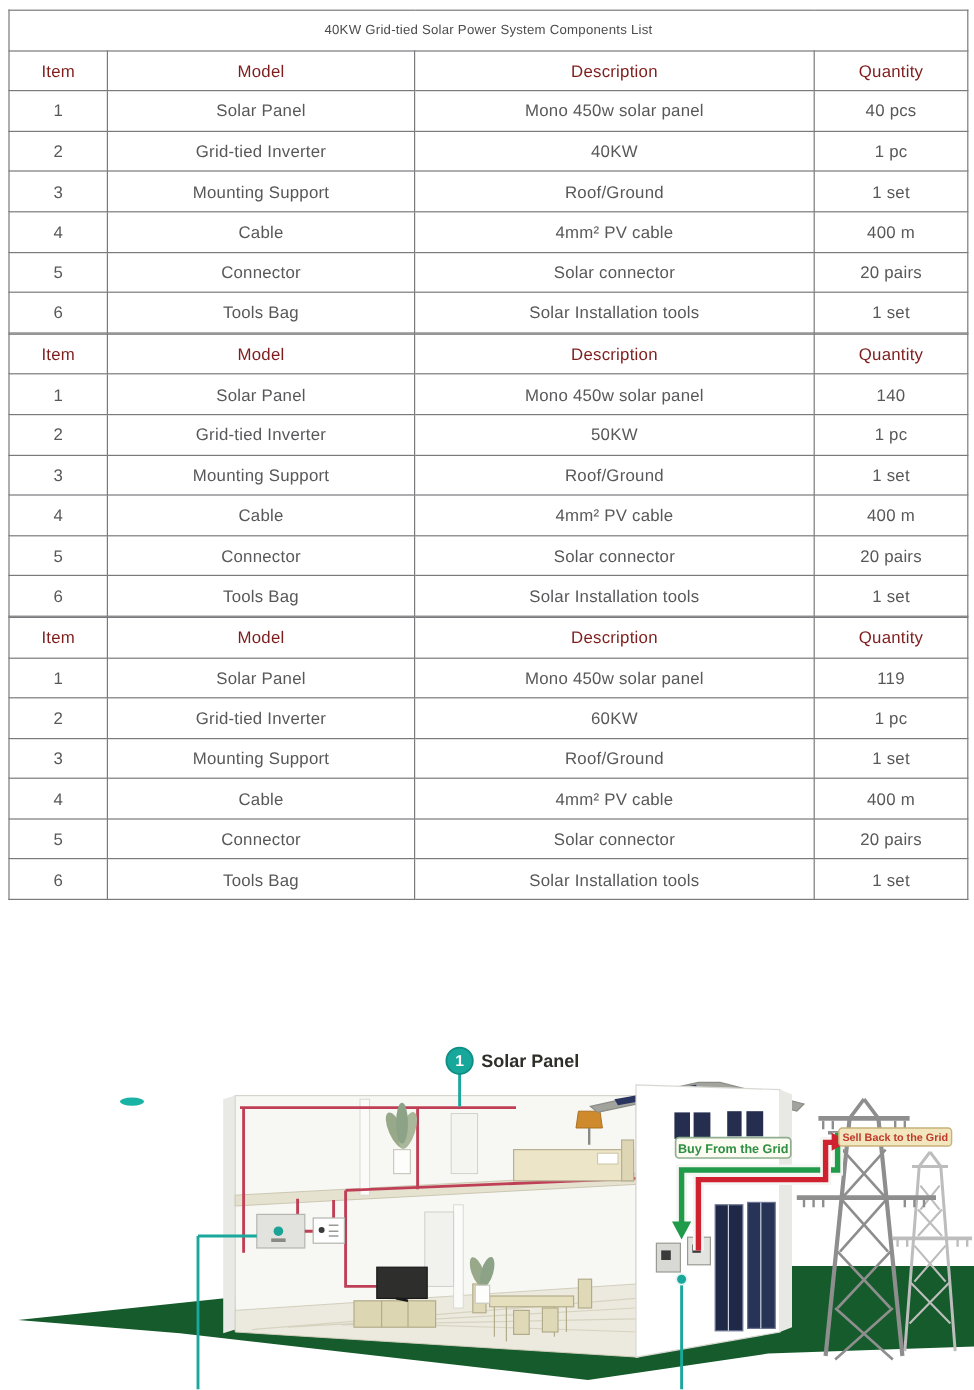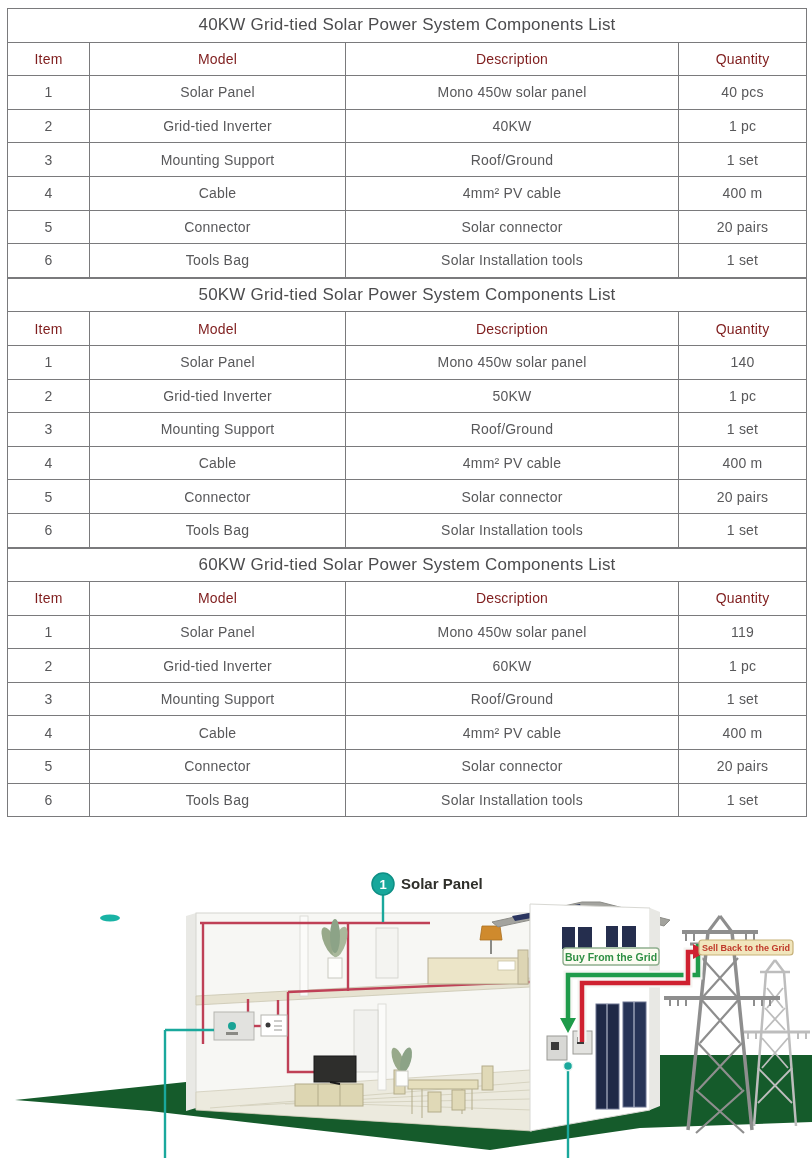--- a/index.html
+++ b/index.html
@@ -7,21 +7,21 @@
     width:812px;height:1158px;position:relative;background:#ffffff;
     font-family:"Liberation Sans", sans-serif;overflow:hidden;
   }
   .tables-wrap{position:absolute;top:8px;left:7px;width:799px;}
   table.components{border-collapse:collapse;table-layout:fixed;width:799px;}
   table.components td{
     border:1px solid #7a7a7c;text-align:center;vertical-align:middle;
     color:#58585a;font-size:14px;font-weight:400;height:32.6px;padding:0 2px;
     letter-spacing:.2px;
   }
-  table.components td.title{font-size:17px;color:#4c4c4e;}
+  table.components td.title{font-size:11px;color:#4c4c4e;}
   table.components td.head{color:#7f1d1d;}
   .illus{position:absolute;top:858px;left:0;width:812px;height:300px;}
   svg text{font-family:"Liberation Sans", sans-serif;}
 </style>
 </head>
 <body>
 
 <div class="tables-wrap">
 
   <table class="components">
@@ -82,23 +82,20 @@
 
   <table class="components">
     <colgroup>
         <col style="width:82px">
         <col style="width:256px">
         <col style="width:333px">
         <col style="width:128px">
       </colgroup>
     <tbody>
       <tr>
-          <td class="title" colspan="4">50KW Grid-tied Solar Power System Components List</td>
-        </tr>
-      <tr>
         <td class="head">Item</td>
         <td class="head">Model</td>
         <td class="head">Description</td>
         <td class="head">Quantity</td>
       </tr>
       <tr>
         <td>1</td>
         <td>Solar Panel</td>
         <td>Mono 450w solar panel</td>
         <td>140</td>
@@ -137,23 +134,20 @@
   </table>
 
   <table class="components">
     <colgroup>
         <col style="width:82px">
         <col style="width:256px">
         <col style="width:333px">
         <col style="width:128px">
       </colgroup>
     <tbody>
-      <tr>
-          <td class="title" colspan="4">60KW Grid-tied Solar Power System Components List</td>
-        </tr>
       <tr>
         <td class="head">Item</td>
         <td class="head">Model</td>
         <td class="head">Description</td>
         <td class="head">Quantity</td>
       </tr>
       <tr>
         <td>1</td>
         <td>Solar Panel</td>
         <td>Mono 450w solar panel</td>

